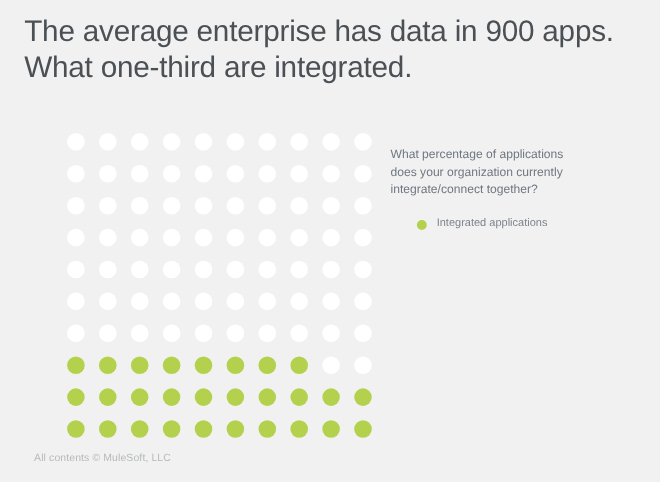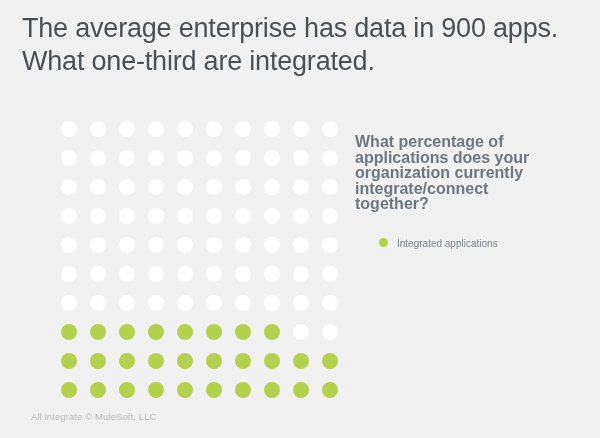--- a/index.html
+++ b/index.html
@@ -57,30 +57,30 @@
   .dot.nonintegrated{ background: #ffffff; }
 
   
   #legend-panel {
     position: absolute;
     left: 355px;
     top: 134px;
     width: 200px;
   }
   #legend-question {
-    font-size: 16px;
+    font-size: 11px;
     line-height: 15.5px;
     color: #6e7780;
-    font-weight: 700;
+    font-weight: 400;
     width: 180px;
-    margin-bottom: 26px;
+    margin-bottom: 16px;
   }
   .legend-row {
     display: flex;
-    align-items: flex-start;
+    align-items: flex-end;
     margin-bottom: 7px;
     padding-left: 24px;
   }
   .legend-swatch {
     width: 9px;
     height: 9px;
     border-radius: 50%;
     margin-right: 9px;
     flex: 0 0 auto;
   }
@@ -417,13 +417,13 @@
 <div id="legend-panel">
   <div id="legend-question">What percentage of applications does your organization currently integrate/connect together?</div>
   <div id="legend-items">
       <div class="legend-row">
         <span class="legend-swatch integrated"></span>
         <span class="legend-label">Integrated applications</span>
       </div>
     </div>
 </div>
 
-<div id="footer">All integrate © MuleSoft, LLC</div>
+<div id="footer">All contents © MuleSoft, LLC</div>
 
 </body></html>

